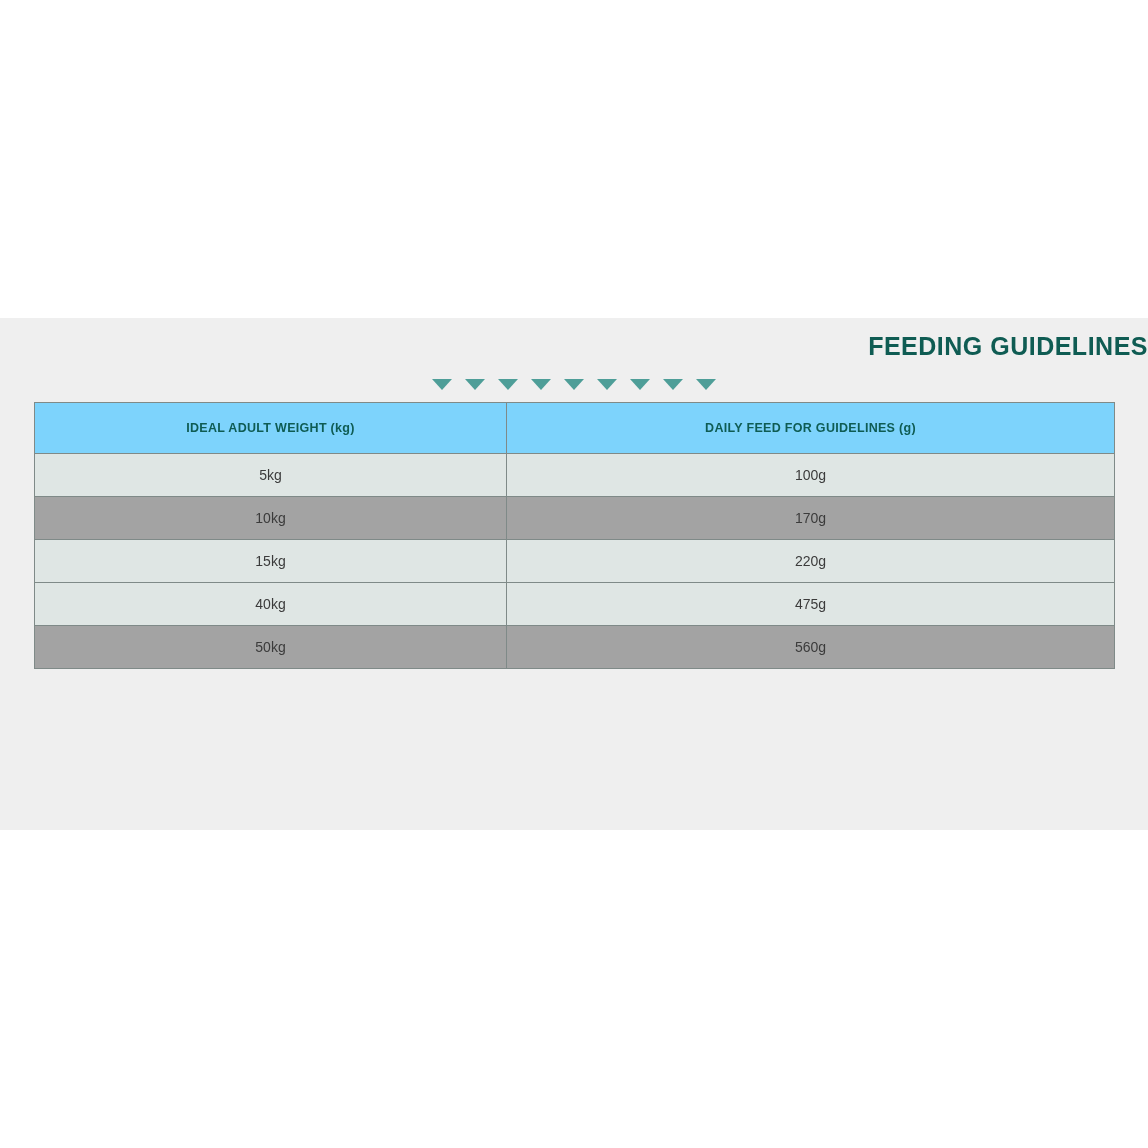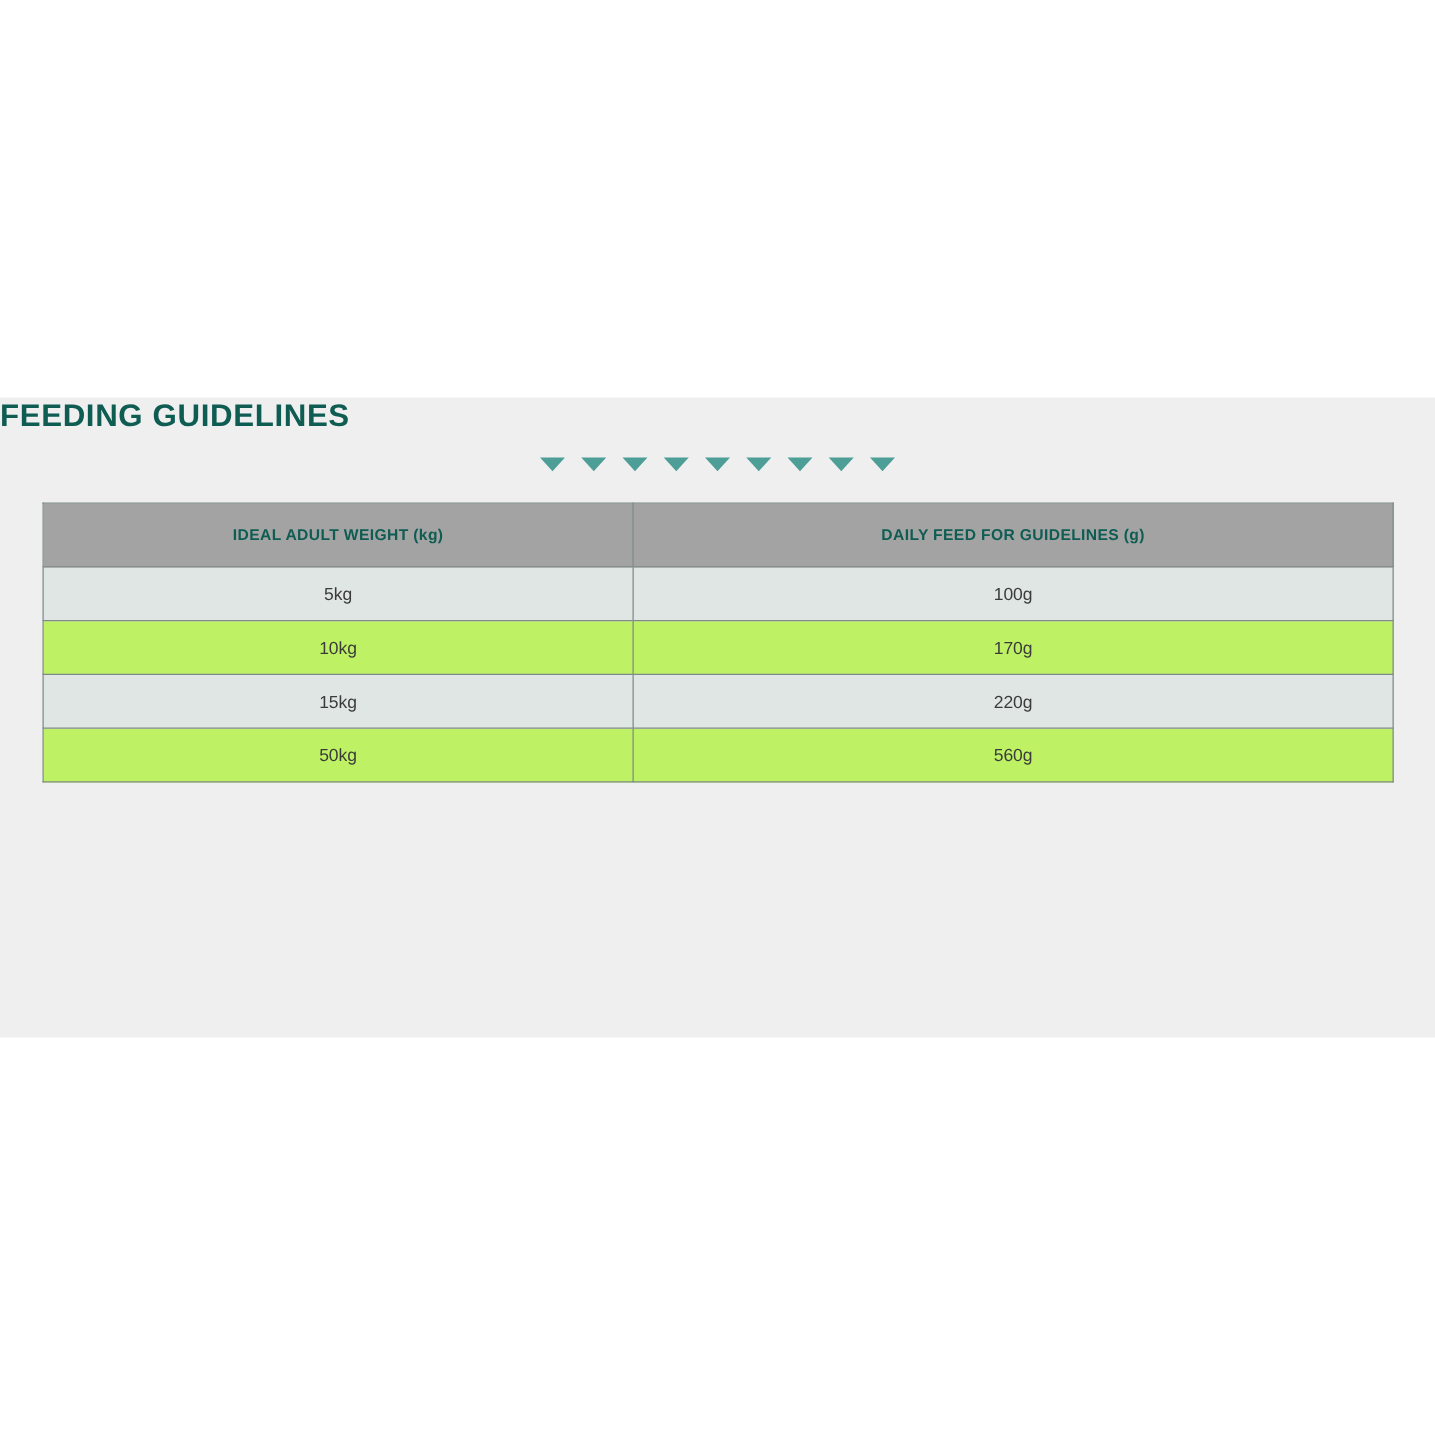--- a/index.html
+++ b/index.html
@@ -25,27 +25,27 @@
   .panel {
     position: absolute;
     left: 0;
     top: 318px;
     width: 1148px;
     height: 512px;
     background: #efefef;
   }
 
   .panel-title {
-    text-align: left;
+    text-align: right;
     color: #0f5c53;
     font-size: 25px;
     font-weight: bold;
     letter-spacing: 0.5px;
     margin: 0;
-    padding-top: 1px;
+    padding-top: 14px;
     font-family: "Liberation Sans", sans-serif;
   }
 
   .divider-row {
     display: flex;
     justify-content: center;
     align-items: center;
     gap: 13px;
     margin-top: 16px;
     height: 14px;
@@ -74,36 +74,36 @@
 
   table.feeding th,
   table.feeding td {
     border: 1px solid #7f8a88;
     text-align: center;
     font-family: "Liberation Sans", sans-serif;
   }
 
   table.feeding thead th {
     height: 48px;
-    background: #a3a3a3;
+    background: #7dd3fc;
     color: #0f5c53;
     font-size: 12.5px;
     font-weight: bold;
     letter-spacing: 0.3px;
   }
 
   table.feeding tbody td {
     height: 40px;
     font-size: 14px;
     color: #3b3b3b;
     font-weight: normal;
   }
 
   tbody tr.odd td { background: #dfe6e4; }
-  tbody tr.even td { background: #bef264; margin-left: 20px; }
+  tbody tr.even td { background: #a3a3a3; margin-left: 20px; }
 
   .col-left  { width: 472px; }
   .col-right { width: 608px; }
 </style>
 </head>
 <body>
 
 <div class="page">
   <div class="panel">
 
@@ -139,20 +139,24 @@
             <td>100g</td>
           </tr>
           <tr class="even">
             <td>10kg</td>
             <td>170g</td>
           </tr>
           <tr class="odd">
             <td>15kg</td>
             <td>220g</td>
           </tr>
+          <tr class="odd">
+            <td>40kg</td>
+            <td>475g</td>
+          </tr>
           <tr class="even">
             <td>50kg</td>
             <td>560g</td>
           </tr>
         </tbody>
       </table>
     </div>
 
   </div>
 </div>

